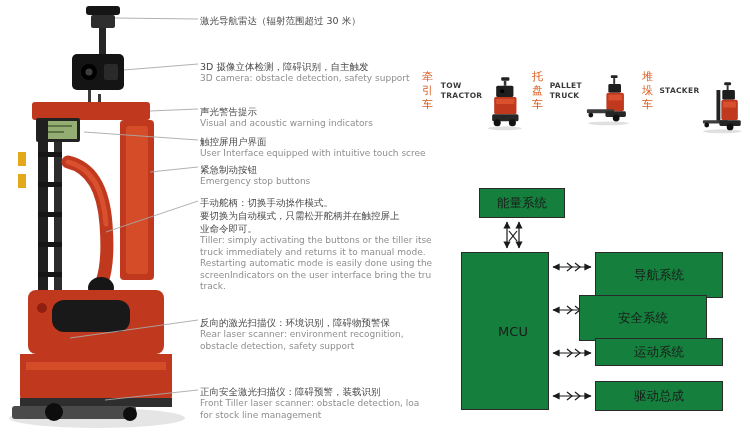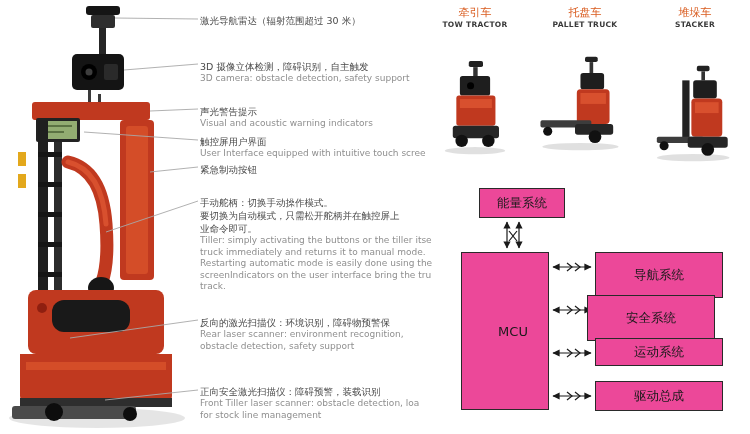--- a/index.html
+++ b/index.html
@@ -14,32 +14,32 @@
   .left-panel { position:absolute; left:0; top:0; width:440px; height:434px; }
   .forklift-svg { position:absolute; left:2px; top:2px; }
   .callout-lines { position:absolute; left:0; top:0; pointer-events:none; }
   .callout { position:absolute; left:200px; width:238px; overflow:hidden; }
   .callout .cn { font-size:9.5px; color:#4a4a4a; line-height:13px; white-space:pre-line; }
   .callout .en { font-size:9px;  color:#8f8f8f; line-height:11.5px; white-space:pre-line; }
 
   
   .truck-types { position:absolute; left:420px; top:6px; width:330px; height:170px;
     display:flex; justify-content:space-around; }
-  .truck-col { display:flex; flex-direction:column; align-items:center; width:106px; }
+  .truck-col { display:flex; flex-direction:row; align-items:center; width:106px; }
   .truck-col .cn { font-size:11px; color:#d95b1e; line-height:14px; }
   .truck-col .en { font-size:7.5px; font-weight:bold; color:#3a3a3a; letter-spacing:0.3px; line-height:10px; }
 
   
   .diagram { position:absolute; left:455px; top:182px; width:292px; height:248px; }
-  .dbox { position:absolute; border:1px solid #2a2a2a; background:#ec4899; color:#1a1a1a;
+  .dbox { position:absolute; border:1px solid #2a2a2a; background:#15803d; color:#1a1a1a;
     display:flex; align-items:center; justify-content:center; font-size:12.5px; }
   .dbox.energy { left:24px; top:6px;  width:86px;  height:30px; }
   .dbox.mcu    { left:6px;  top:70px; width:88px;  height:158px; font-size:13px;padding-left:16px; }
   .dbox.mod0   { left:140px; top:70px;  width:128px; height:46px; }
-  .dbox.mod1   { left:132px; top:113px; width:128px; height:46px; }
+  .dbox.mod1   { left:124px; top:113px; width:128px; height:46px; }
   .dbox.mod2   { left:140px; top:156px; width:128px; height:28px; }
   .dbox.mod3   { left:140px; top:199px; width:128px; height:30px; }
   .diagram svg { position:absolute; left:0; top:0; pointer-events:none; }
 </style>
 </head>
 <body>
 
 <div class="page">
 
   <div class="left-panel">
@@ -119,20 +119,21 @@
     <div class="callout" style="top:105px">
       <div class="cn">声光警告提示</div>
       <div class="en">Visual and acoustic warning indicators</div>
     </div>
     <div class="callout" style="top:135px">
       <div class="cn">触控屏用户界面</div>
       <div class="en">User Interface equipped with intuitive touch scree</div>
     </div>
     <div class="callout" style="top:163px">
       <div class="cn">紧急制动按钮</div>
+      <div class="en">Emergency stop buttons</div>
     </div>
     <div class="callout" style="top:196px">
       <div class="cn">手动舵柄：切换手动操作模式。
 要切换为自动模式，只需松开舵柄并在触控屏上
 业命令即可。</div>
       <div class="en">Tiller: simply activating the buttons or the tiller itse
 truck immediately and returns it to manual mode.
 Restarting automatic mode is easily done using the
 screenIndicators on the user interface bring the tru
 track.</div>

